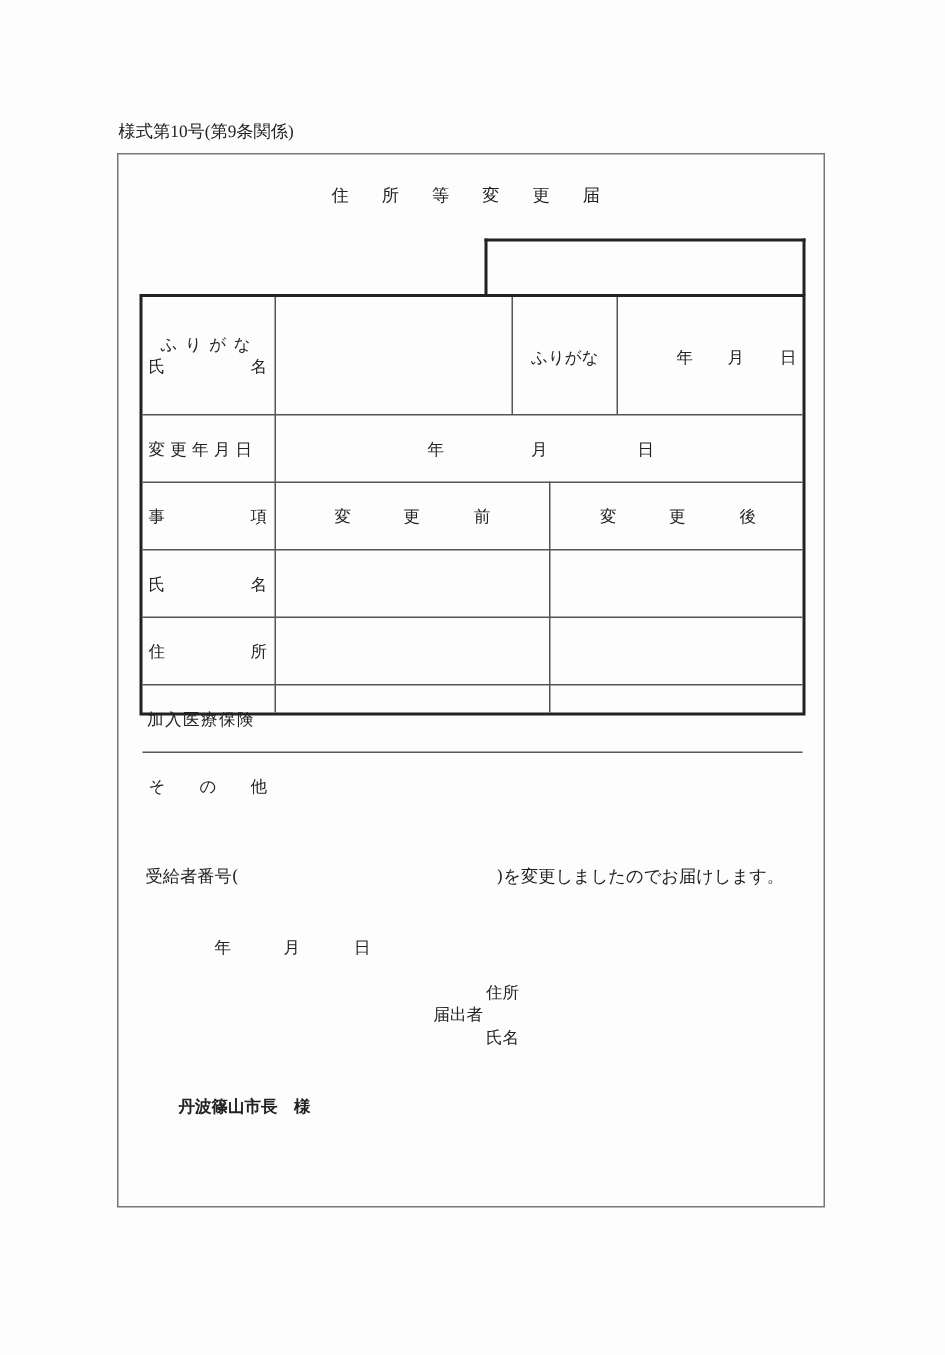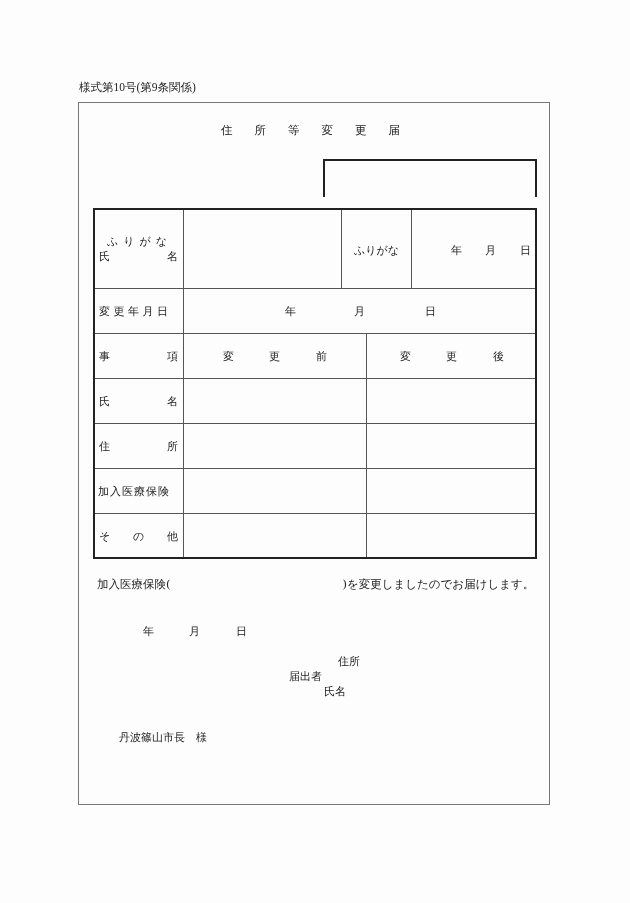--- a/index.html
+++ b/index.html
@@ -19,21 +19,21 @@
   
   #recv {
     left: 323px; top: 159px; width: 214px; height: 38px;
     border: 2px solid #222; border-bottom: none; box-sizing: border-box;
     display: flex;
   }
   #recv .lab { width: 70px; border-right: 1px solid #999; display:flex; align-items:center; justify-content:center; }
   #recv .val { flex: 1; }
   
   #main {
-    left: 93px; top: 208px; width: 444px; height: 351px;
+    left: 93px; top: 196px; width: 444px; height: 281px;
     border: 2px solid #222; box-sizing: border-box;
   }
   .line-h { position: absolute; height: 1px; background: #555; }
   .line-v { position: absolute; width: 1px; background: #555; }
   .t { position: absolute; white-space: nowrap; }
   #sentence { left: 97px; top: 577px; font-size: 11.5px; }
   #sentence .gap { display: inline-block; width: 172px; }
   #date2 { top: 624px; font-size: 11px; }
 </style>
 </head>
@@ -103,24 +103,24 @@
   <div class="t" style="left:272px;top:259px;width:168px;height:44px;"></div>
 
   <div class="t" style="left:4px;top:319px;">そ</div>
   <div class="t" style="left:38px;top:319px;">の</div>
   <div class="t" style="left:72px;top:319px;">他</div>
   <div class="t" style="left:89px;top:304px;width:182px;height:43px;"></div>
   <div class="t" style="left:272px;top:304px;width:168px;height:43px;"></div>
 </div>
 
 <div class="abs" id="sentence">
-  <span>加入医療保険(</span><span class="gap"></span><span>)を変更しましたのでお届けします。</span>
+  <span>受給者番号(</span><span class="gap"></span><span>)を変更しましたのでお届けします。</span>
 </div>
 
 <div class="abs" id="date2" style="left:143px;">年</div>
 <div class="abs" id="date2" style="left:189px;">月</div>
 <div class="abs" id="date2" style="left:236px;">日</div>
 
-<div class="abs" style="left:324px;top:654px;font-size:11px;margin-left:14px;">住所</div>
+<div class="abs" style="left:324px;top:654px;font-size:11px;">住所</div>
 <div class="abs" style="left:289px;top:669px;font-size:11px;">届出者</div>
 <div class="abs" style="left:324px;top:684px;font-size:11px;text-align:center;">氏名</div>
 
-<div class="abs" style="left:119px;top:730px;font-size:11px;">丹波篠山市長　様</div>
+<div class="abs" style="left:119px;top:730px;font-size:11px;font-weight:bold;">丹波篠山市長　様</div>
 
 </body></html>

